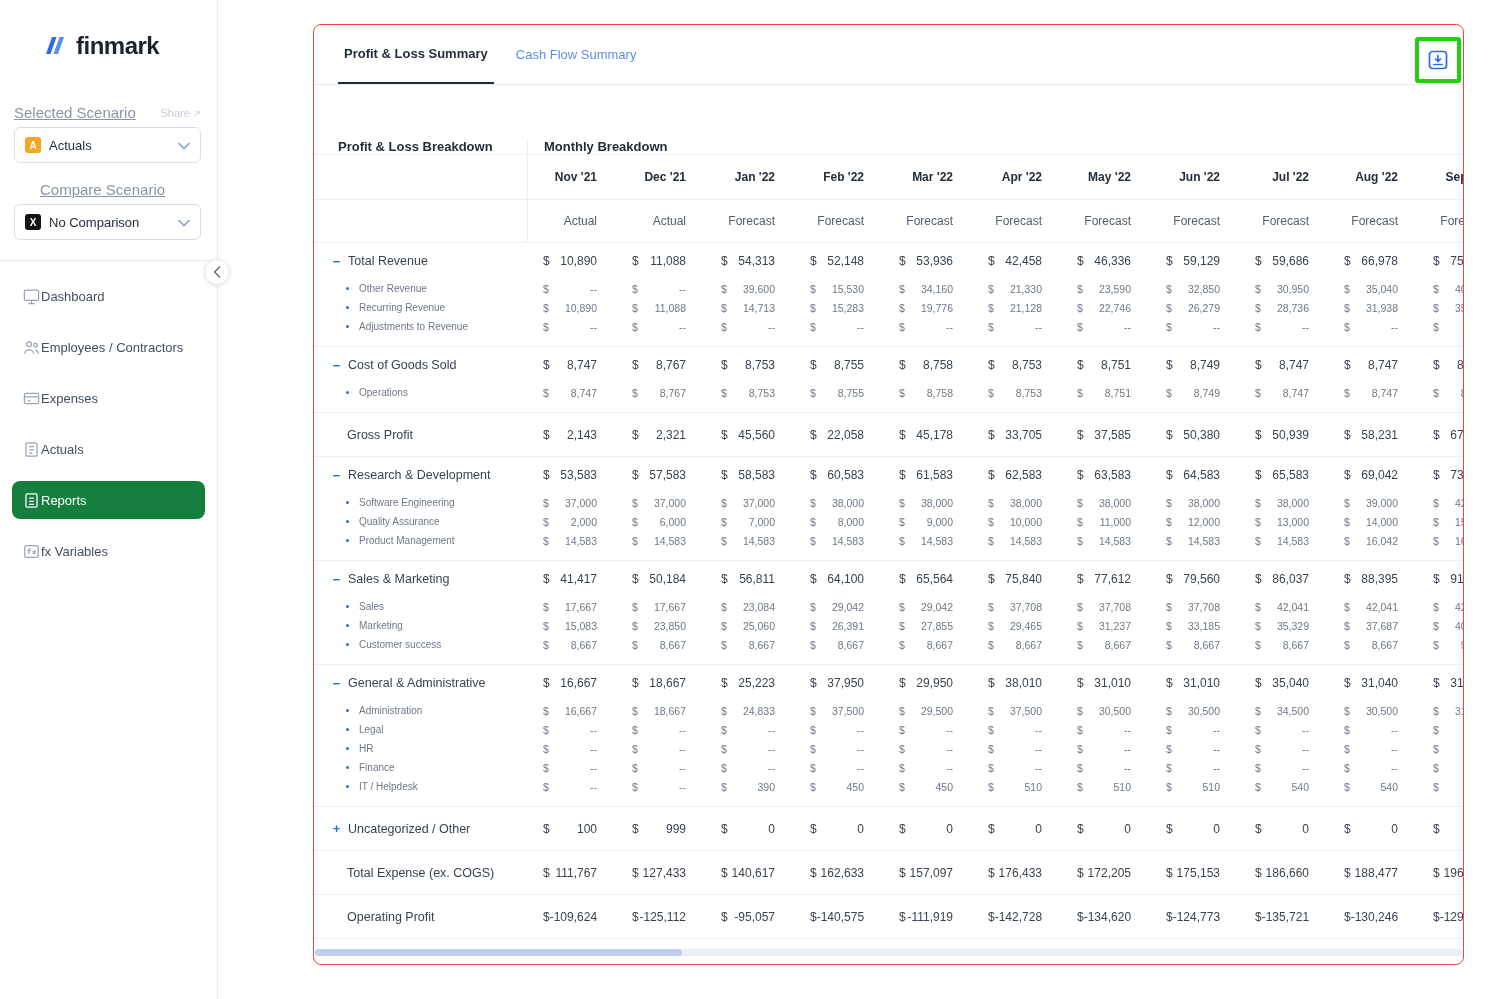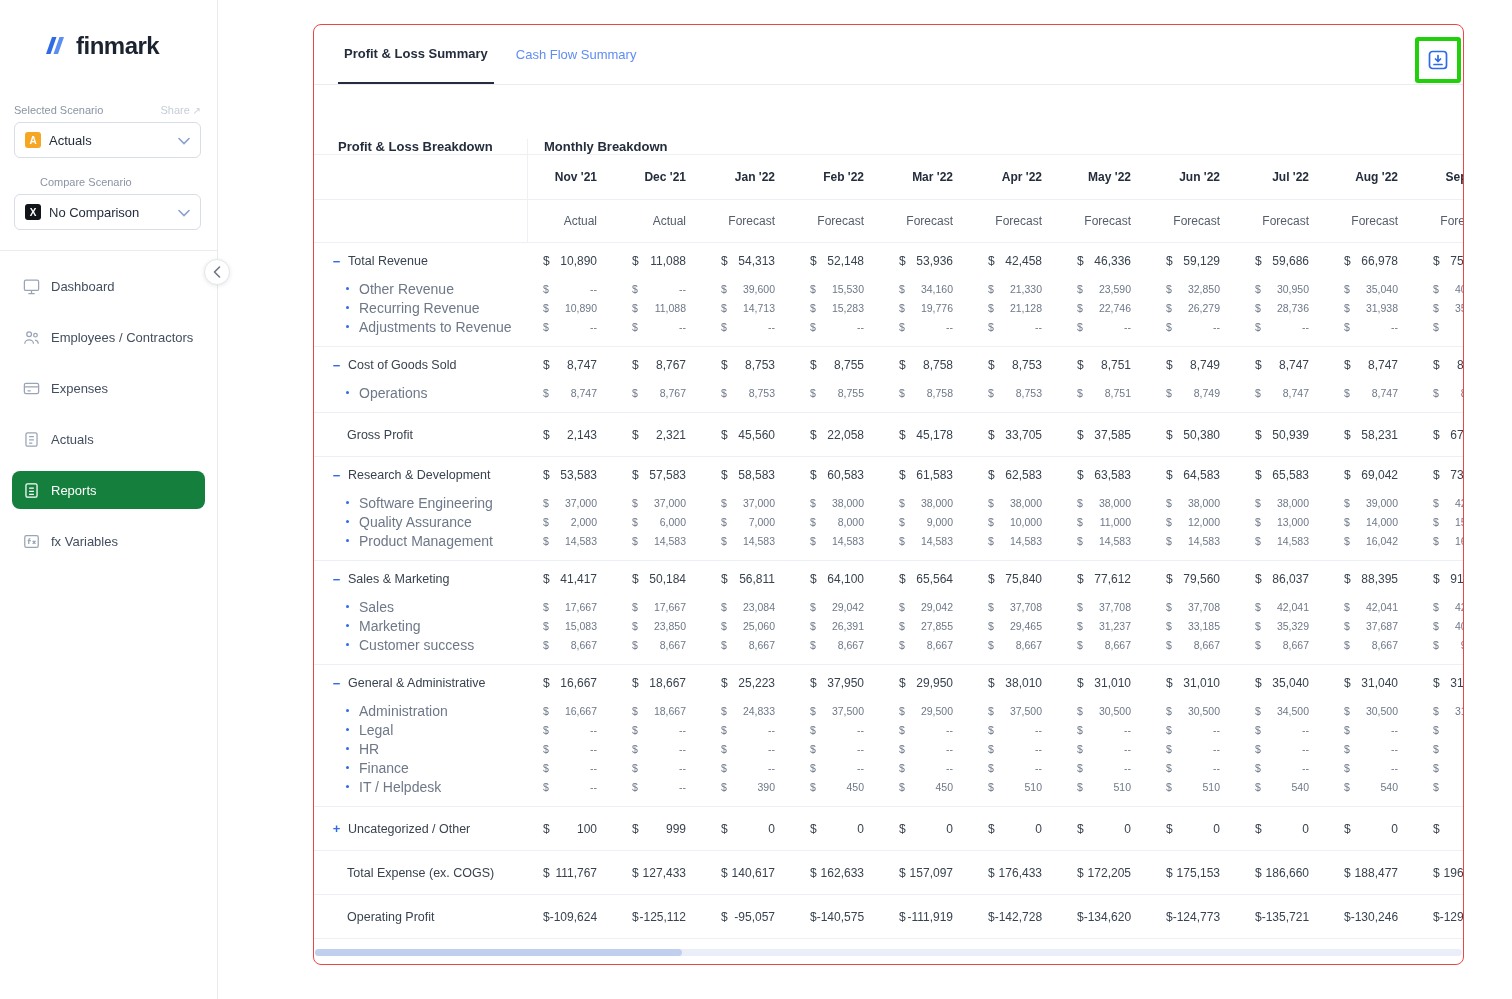--- a/index.html
+++ b/index.html
@@ -5,37 +5,37 @@
   * { margin:0; padding:0; box-sizing:border-box; }
   html,body { width:1512px; height:999px; overflow:hidden; background:#ffffff;
     font-family:"Liberation Sans", sans-serif; color:#2a3342; }
   body { display:flex; }
 
   
   .sidebar { width:218px; height:100%; border-right:1px solid #e7eaef; position:relative; flex:0 0 218px; background:#fff; }
   .logo { display:flex; align-items:center; gap:8px; padding:32px 0 0 42px; }
   .logo-text { font-size:24px; font-weight:700; color:#1b2330; letter-spacing:-0.5px; }
   .scen-label-row { display:flex; justify-content:space-between; align-items:center; margin:44px 16px 6px 14px; }
-  .scen-label { font-size:11px; color:#8b94a3; }
+  .scen-label { font-size:15px; color:#8b94a3;text-decoration:underline; }
   .share { font-size:11px; color:#c6cdd8; cursor:pointer; }
   .share::after { content:" ↗"; font-size:10px; }
   .select-box { display:flex; align-items:center; gap:8px; margin:0 16px 0 14px; height:36px;
     border:1px solid #d8dde6; border-radius:6px; padding:0 10px; cursor:pointer; background:#fff; }
   .badge { width:16px; height:16px; border-radius:3px; color:#fff; font-size:10px; font-weight:700;
     display:flex; align-items:center; justify-content:center; flex:0 0 16px; }
   .badge.orange { background:#f5a623; }
   .badge.black { background:#111418; }
   .select-text { font-size:13px; color:#242d3c; flex:1; }
   .chev { color:#8aa0c8; flex:0 0 auto; }
   .side-divider { border-top:1px solid #e9ecf1; margin-top:20px; }
   .collapse-btn { position:absolute; top:259px; right:-13px; width:26px; height:26px; border-radius:50%;
     background:#fff; border:1px solid #e2e6ec; box-shadow:0 1px 4px rgba(20,30,50,.10); display:flex;
     align-items:center; justify-content:center; color:#6a7585; cursor:pointer; z-index:6; }
   .nav { padding:16px 12px 0 12px; }
-  .nav-item { display:flex; align-items:center; gap:10px; height:38px; padding:0 10px; border-radius:8px;
+  .nav-item { display:flex; align-items:center; height:38px; padding:0 10px; border-radius:8px;
     margin-bottom:13px; cursor:pointer; color:#434e5f; font-size:13px; }
   .nav-item .nicon { color:#9aa4b5; display:flex; }
   .nav-item.active { background:#15803d; color:#ffffff; font-weight:500; }
   .nav-item.active .nicon { color:#ffffff; }
 
   
   .main { flex:1; position:relative; }
   .card { position:absolute; left:95px; top:24px; width:1151px; height:941px; border:1px solid #ef4444;
     border-radius:8px; background:#fff; display:flex; flex-direction:column; overflow:hidden; }
 
@@ -69,21 +69,21 @@
 
   .trow { align-items:center; }
   .trow.section { height:36px; }
   .trow.child { height:19px; }
   .trow.summary { height:43px; }
   .tgroup.single .trow.section { height:43px; }
 
   .label-cell { display:flex; align-items:center; overflow:hidden; white-space:nowrap; }
   .trow.section .label-cell { padding-left:16px; font-size:12.5px; color:#39434f; }
   .trow.summary .label-cell { padding-left:33px; font-size:12.5px; color:#39434f; }
-  .trow.child .label-cell { padding-left:32px; font-size:14px; color:#6e7888; }
+  .trow.child .label-cell { padding-left:32px; font-size:10px; color:#6e7888; }
   .toggle { width:13px; margin-right:5px; color:#2e6be5; font-size:13px; font-weight:700; line-height:1; cursor:pointer; text-align:center; }
   .bullet { width:3px; height:3px; border-radius:50%; background:#2e6be5; margin-right:10px; flex:0 0 3px; }
 
   .cell.val { display:flex; align-items:center; justify-content:space-between; padding:0 20px 0 15px; }
   .trow.section .cell.val, .trow.summary .cell.val { font-size:12px; color:#39434f; }
   .trow.child .cell.val { font-size:10.5px; color:#6e7888; }
 
   .hscroll { margin:auto 1px 8px 1px; height:7px; border-radius:4px; background:#e9eef8; position:relative; flex:0 0 7px; cursor:pointer; }
   .hscroll .thumb { position:absolute; left:0; top:0; height:7px; width:32%; border-radius:4px; background:#c0cfee; }
 </style>

